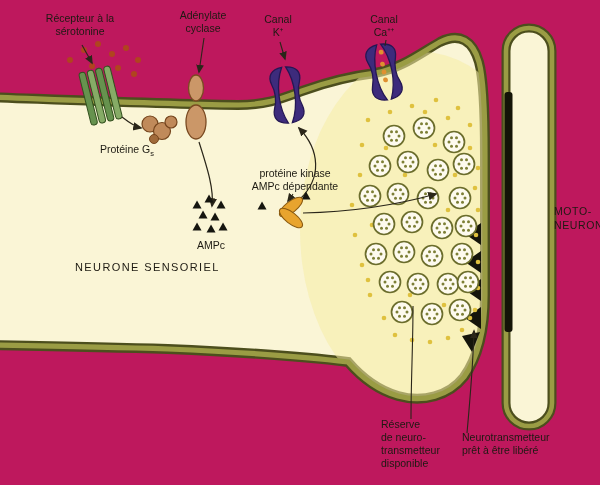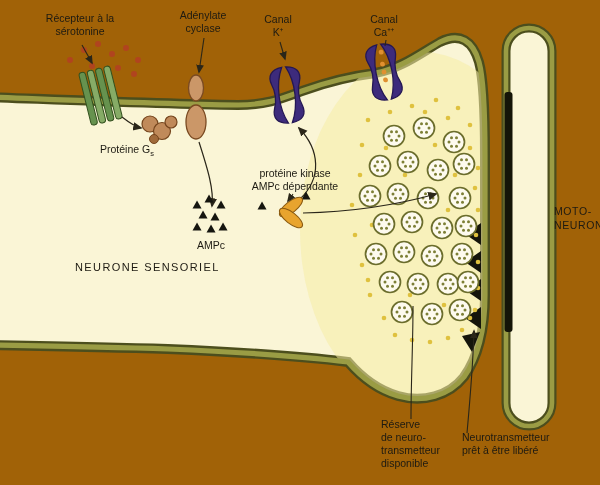--- a/index.html
+++ b/index.html
@@ -1,16 +1,16 @@
 <!DOCTYPE html>
 <html style="--membrane-dark: #4c4e1d; --membrane-olive: #9a9c44; --cell-fill: #faf5d6; --terminal-tint: #f6eca6; --channel-purple: #3d2b7c; --channel-outline: #241754; --receptor-green-dark: #66924e; --receptor-green-light: #86ab66; --serotonin-red: #b0441f; --g-protein-tan: #c08a5a; --adenylate-tan: #cb9768; --kinase-orange: #e8a42e; --calcium-orange: #e09030; --ampc-black: #15150f; --density-black: #15150b; --vesicle-fill: #fdfaee; --vesicle-outline: #6b6d2c; --vesicle-dot: #7d7f36; --yellow-dot: #dfc13e; --text-color: #1d1a12;"><head>
 <meta charset="utf-8">
 <style>
   html,body{margin:0;padding:0;background:#fff;}
-  .stage{position:relative;width:600px;height:485px;background:#a16207;overflow:hidden;
+  .stage{position:relative;width:600px;height:485px;background:#be185d;overflow:hidden;
          font-family:"Liberation Sans",sans-serif;}
   svg{display:block;}
   
   .n-outline{fill:var(--cell-fill,#faf5d6);stroke:var(--membrane-dark,#4c4e1d);stroke-width:10;}
   .n-core{fill:none;stroke:var(--membrane-olive,#9a9c44);stroke-width:5.2;}
   .moto-outline{fill:var(--cell-fill,#faf5d6);stroke:var(--membrane-dark,#4c4e1d);stroke-width:9;}
   .moto-core{fill:none;stroke:var(--membrane-olive,#9a9c44);stroke-width:4.6;}
   .tint{fill:var(--terminal-tint,#f6eca6);opacity:.55;}
   
   .channel{fill:var(--channel-purple,#3d2b7c);stroke:var(--channel-outline,#241754);stroke-width:1.3;}

